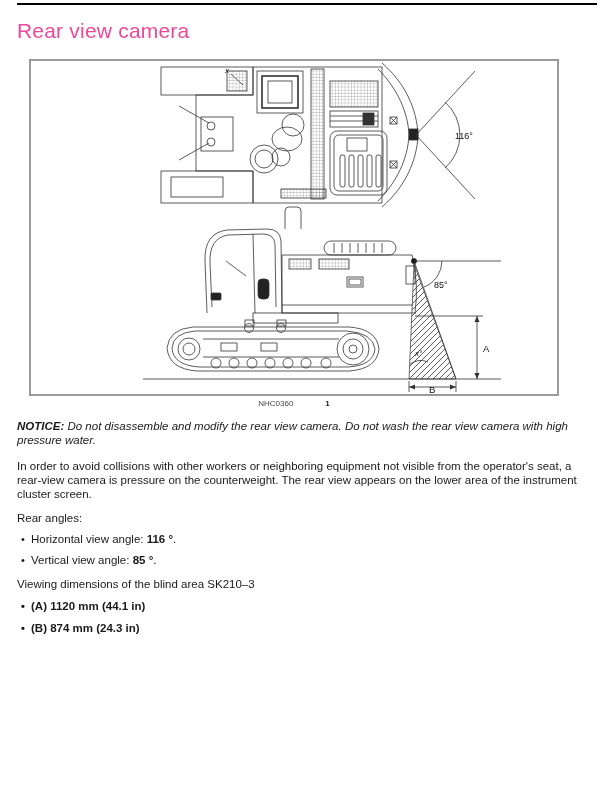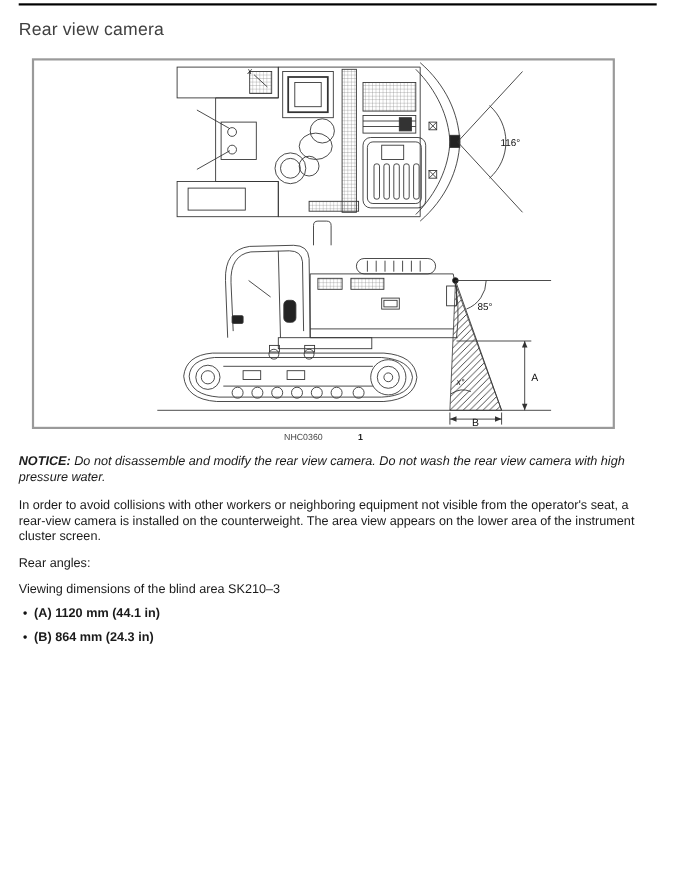--- a/index.html
+++ b/index.html
@@ -5,21 +5,21 @@
   html,body{margin:0;padding:0;background:#fff;}
   body{
     width:614px;height:793px;
     font-family:"Liberation Sans",sans-serif;
     color:#1a1a1a;
     -webkit-font-smoothing:antialiased;
   }
   .page{padding:0 17px;box-sizing:border-box;}
   .top-rule{height:1.5px;background:#000;margin-top:3px;}
   .heading{
-    font-size:16px;font-weight:400;color:#404040;
+    font-size:21px;font-weight:400;color:#ec4899;
     margin:14px 0 0 0;letter-spacing:.2px;
   }
   .figure-box{
     margin:16px 0 0 12px;
     width:530px;height:337px;
     border:2px solid #9a9a9a;
     box-sizing:border-box;
     background:#fff;
     overflow:hidden;
   }
@@ -210,26 +210,30 @@
     </svg>
   </div>
 
   <div class="figure-caption">
     <span>NHC0360</span>
     <span class="fig-num">1</span>
   </div>
 
   <p class="notice"><b>NOTICE:</b><span> Do not disassemble and modify the rear view camera. Do not wash the rear view camera with high pressure water.</span></p>
 
-  <p>In order to avoid collisions with other workers or neighboring equipment not visible from the operator's seat, a rear-view camera is installed on the counterweight. The area view appears on the lower area of the instrument cluster screen.</p>
+  <p>In order to avoid collisions with other workers or neighboring equipment not visible from the operator's seat, a rear-view camera is pressure on the counterweight. The rear view appears on the lower area of the instrument cluster screen.</p>
 
   <p class="label-line">Rear angles:</p>
 
+  <ul>
+    <li><span>Horizontal view angle: </span><b>116 °</b><span>.</span></li>
+    <li><span>Vertical view angle: </span><b>85 °</b><span>.</span></li>
+  </ul>
 
 
   <p class="label-line">Viewing dimensions of the blind area SK210–3</p>
 
   <ul class="dims">
     <li>(A) 1120 mm (44.1 in)</li>
-    <li>(B) 864 mm (24.3 in)</li>
+    <li>(B) 874 mm (24.3 in)</li>
   </ul>
 
 </div>
 
 </body></html>

